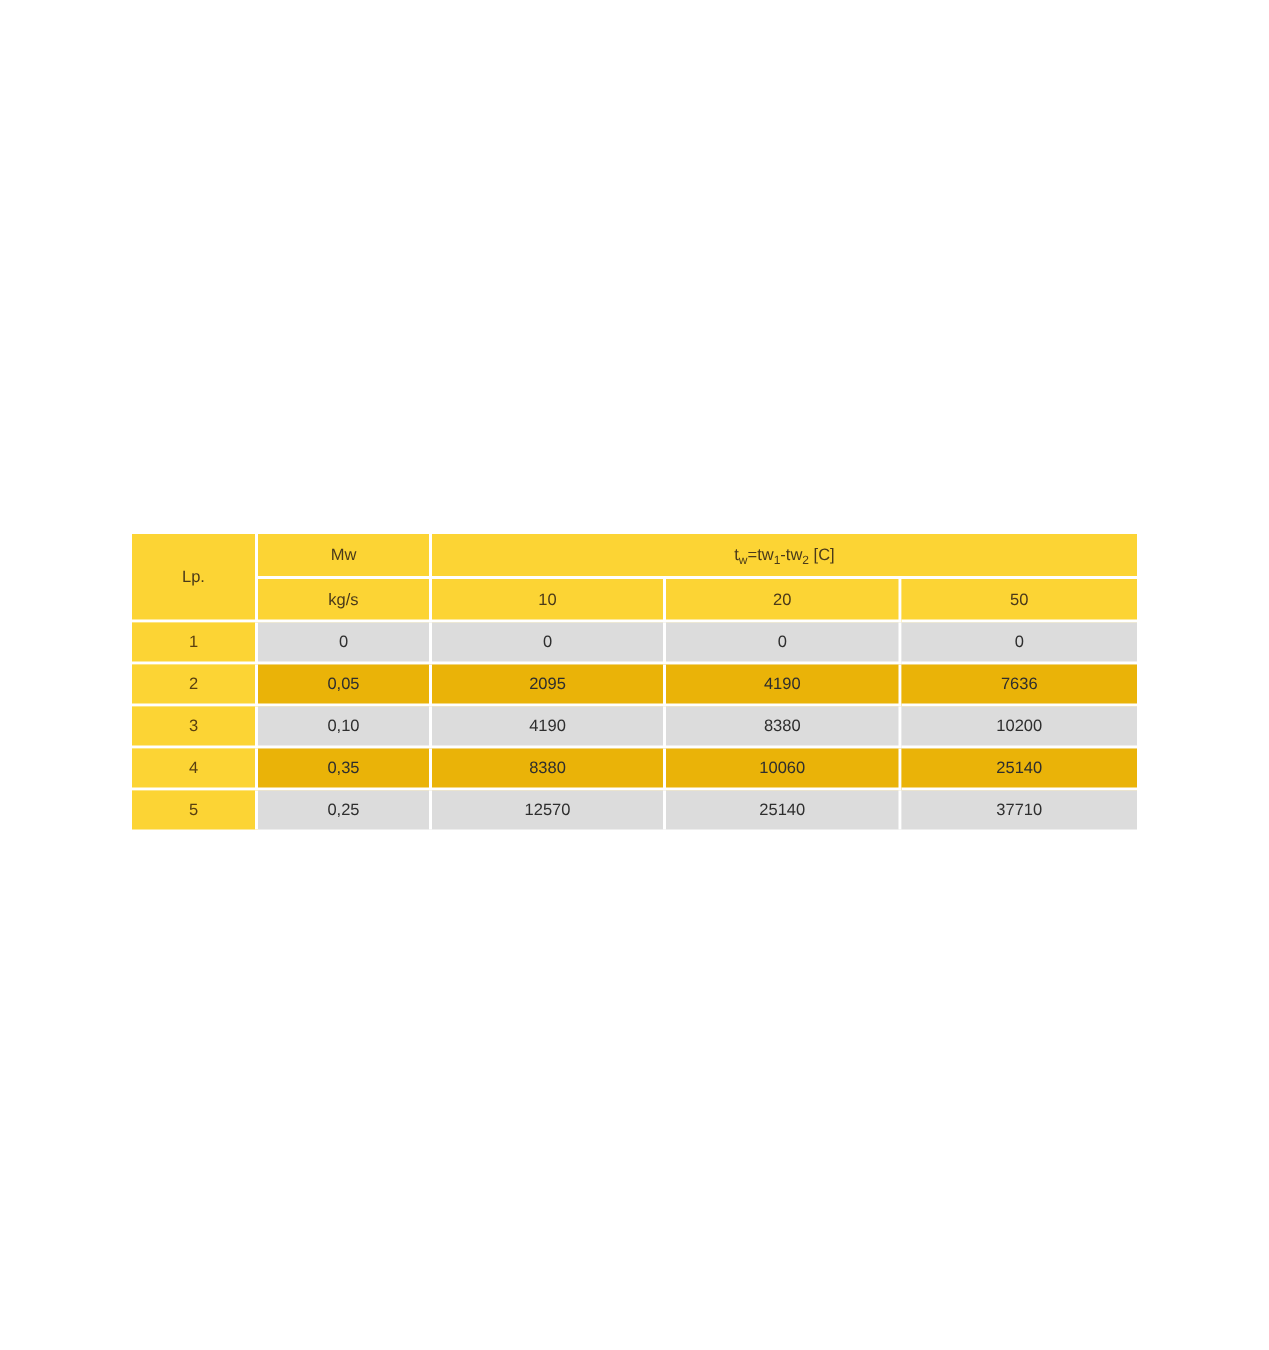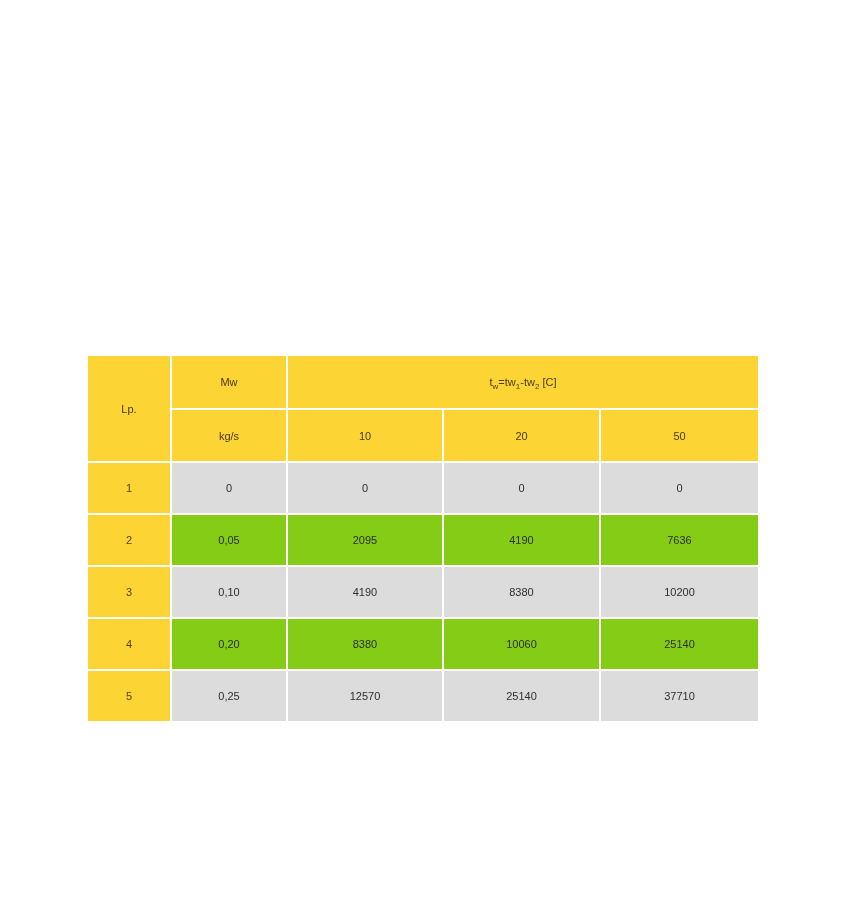--- a/index.html
+++ b/index.html
@@ -26,21 +26,21 @@
     width: 670px;
     border-collapse: separate;
     border-spacing: 0;
     table-layout: fixed;
     font-size: 11px;
     color: #3a3a3a;
   }
 
   table.data-table td,
   table.data-table th {
-    padding: 12px;
+    padding: 0;
     margin: 0;
     text-align: center;
     vertical-align: middle;
     font-weight: normal;
     border-right: 2px solid #ffffff;
     border-bottom: 2px solid #ffffff;
     overflow: hidden;
     white-space: nowrap;
   }
 
@@ -74,21 +74,21 @@
     background: #fcd434;
     color: #5a4010;
     height: 26px;
   }
 
   tr.row-light td.val {
     background: #dcdcdc;
   }
 
   tr.row-dark td.val {
-    background: #84cc16;
+    background: #eab308;
   }
 
   td.val {
     height: 26px;
     color: #2e2e2e;
   }
 
   tbody tr:last-child td {
     border-bottom: none;
   }
@@ -144,21 +144,21 @@
       </tr>
       <tr class="row-light">
         <td class="lp-cell">3</td>
         <td class="val">0,10</td>
         <td class="val">4190</td>
         <td class="val">8380</td>
         <td class="val">10200</td>
       </tr>
       <tr class="row-dark">
         <td class="lp-cell">4</td>
-        <td class="val">0,20</td>
+        <td class="val">0,35</td>
         <td class="val">8380</td>
         <td class="val">10060</td>
         <td class="val">25140</td>
       </tr>
       <tr class="row-light">
         <td class="lp-cell">5</td>
         <td class="val">0,25</td>
         <td class="val">12570</td>
         <td class="val">25140</td>
         <td class="val">37710</td>

